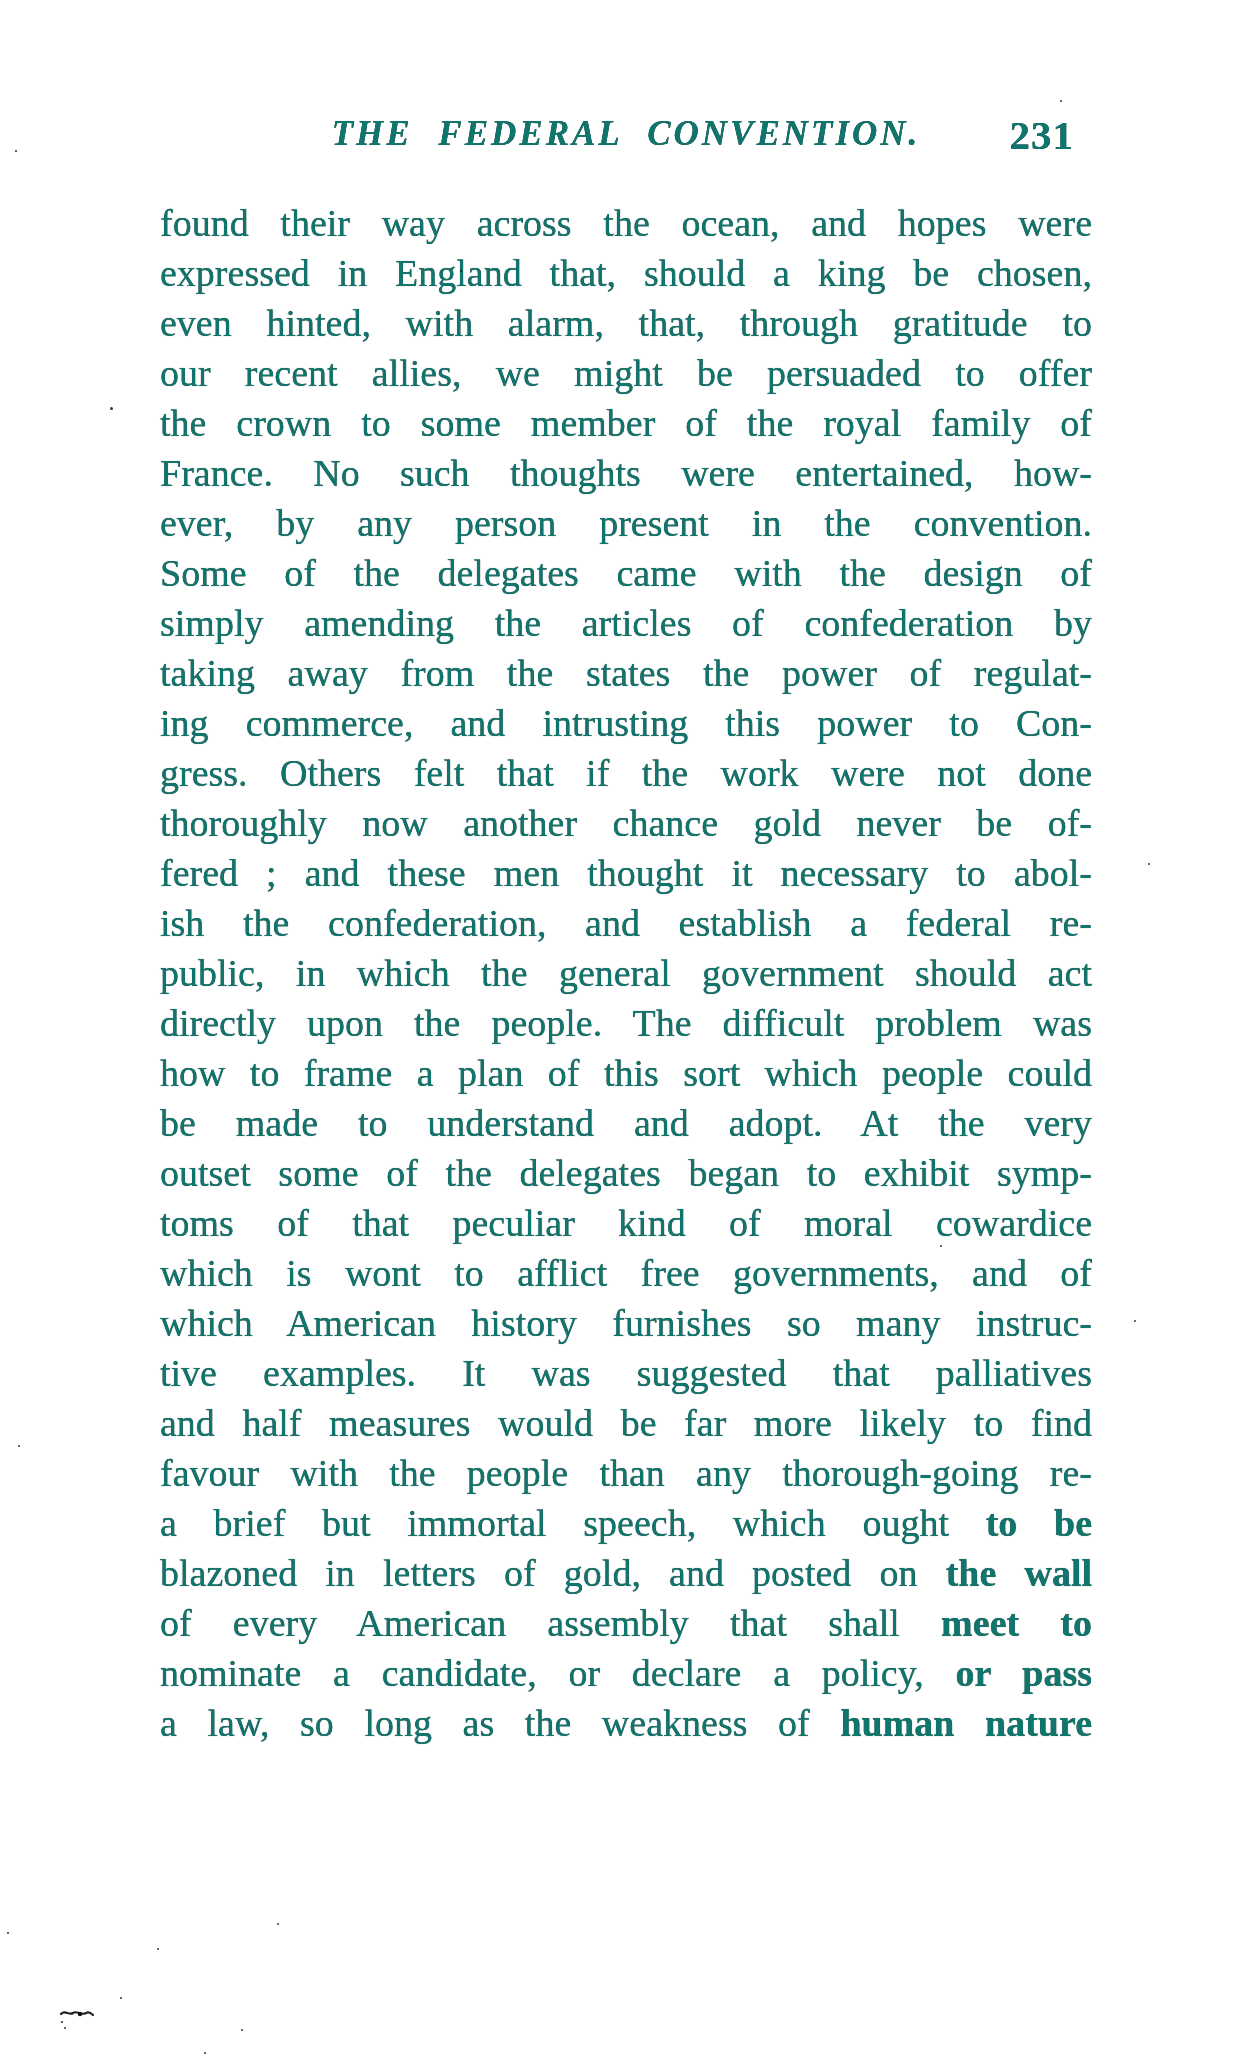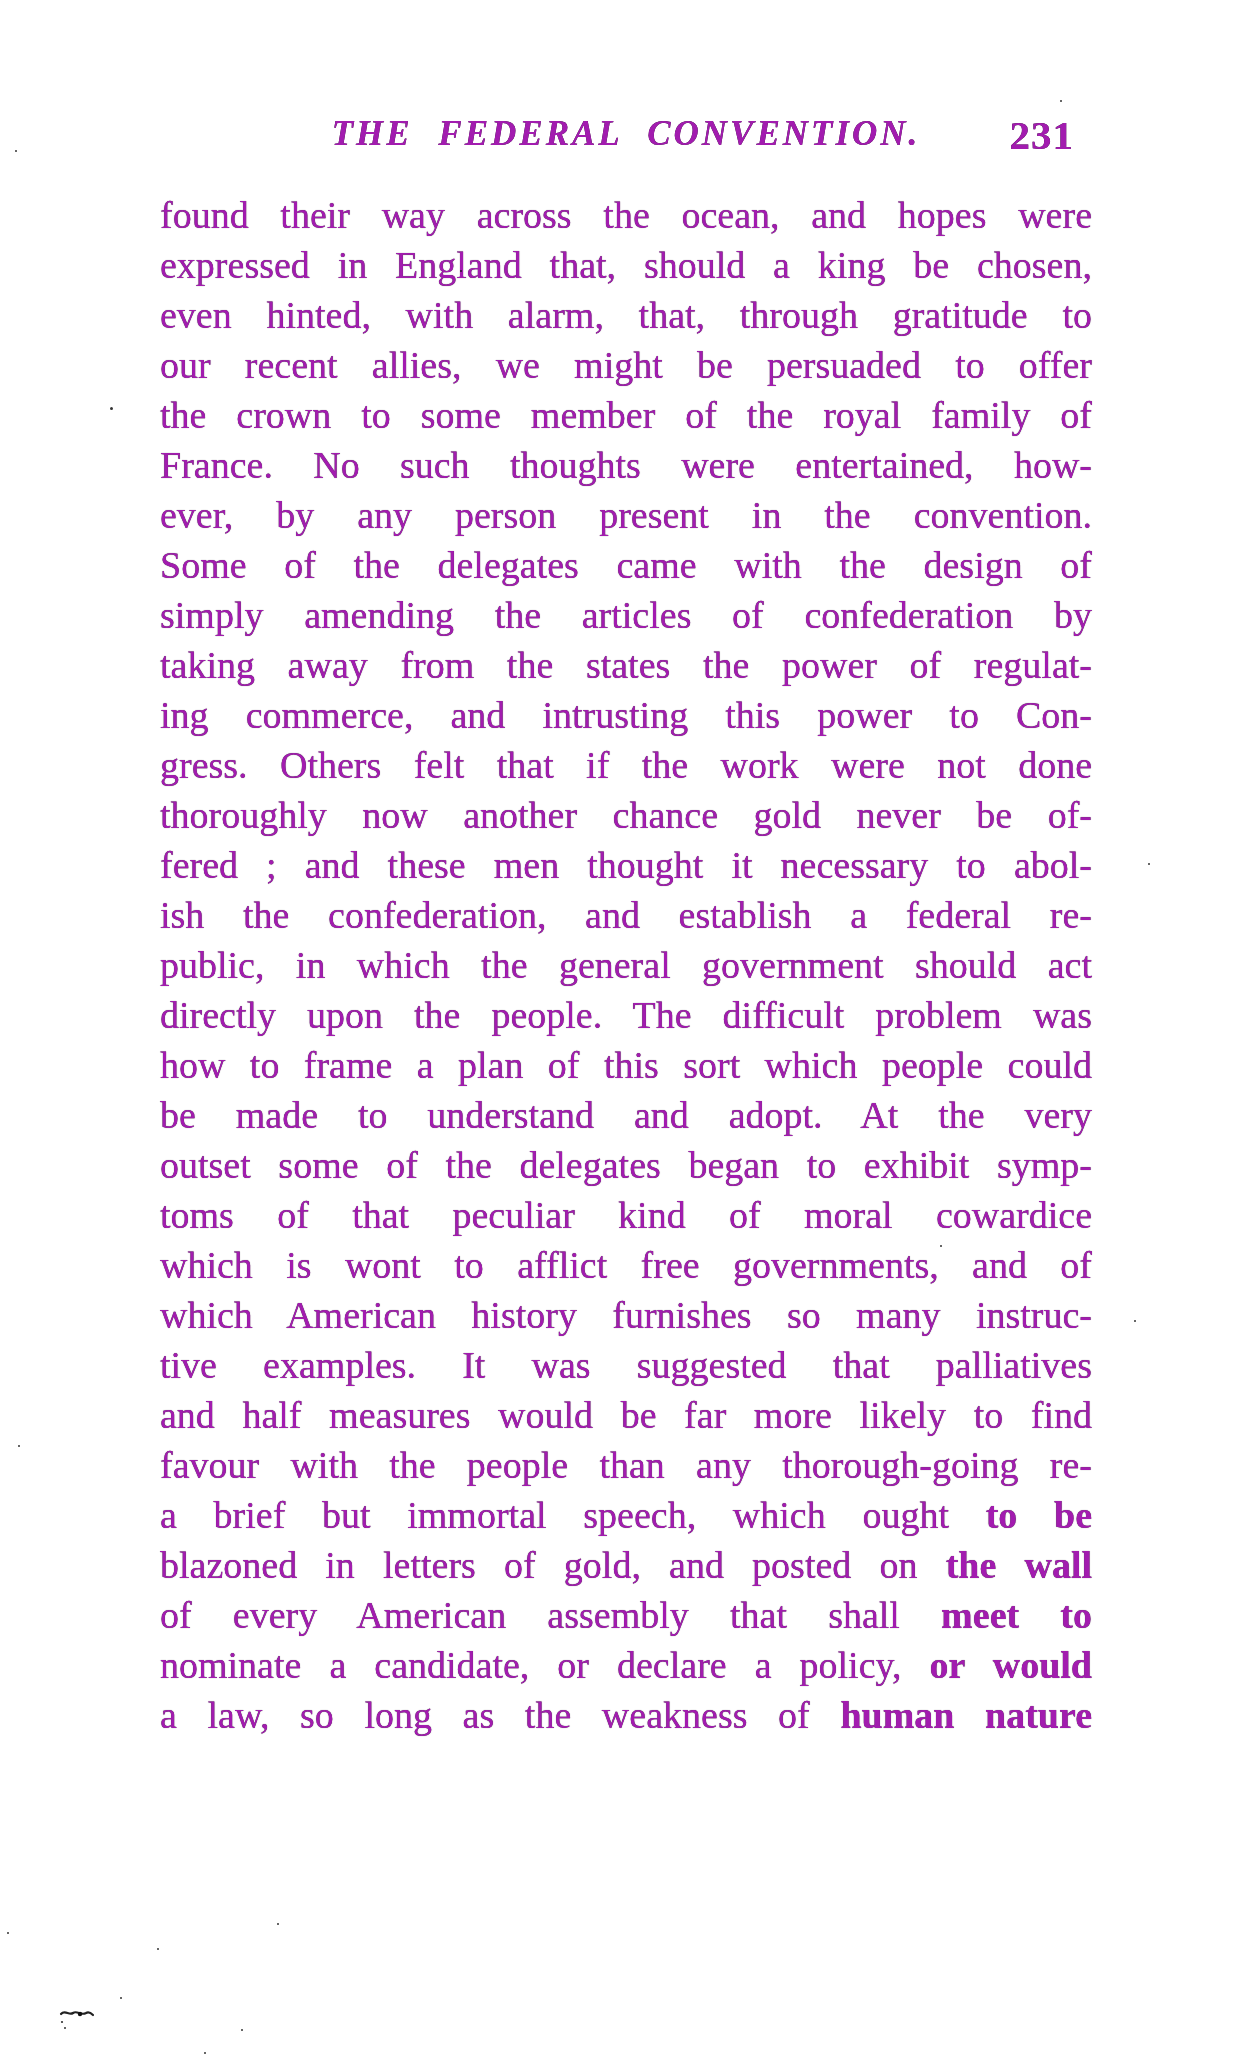--- a/index.html
+++ b/index.html
@@ -7,21 +7,21 @@
     padding: 0;
     background: #ffffff;
   }
   .page {
     position: relative;
     width: 1251px;
     height: 2060px;
     background: #ffffff;
     overflow: hidden;
     font-family: "Liberation Serif", serif;
-    color: #a21caf;
+    color: #0f766e;
   }
   .header-row {
     position: absolute;
     left: 160px;
     top: 114px;
     width: 932px;
     height: 56px;
   }
   .running-title {
     text-align: center;
@@ -39,21 +39,21 @@
     top: -3px;
     font-size: 41px;
     font-weight: bold;
     letter-spacing: 1px;
     text-shadow: 0 0 0.6px rgba(0,0,0,0.9);
     margin-left: 39px;
   }
   .body-text {
     position: absolute;
     left: 160px;
-    top: 190px;
+    top: 198px;
     width: 932px;
     font-size: 38px;
     line-height: 50px;
     text-shadow: 0 0 0.7px rgba(0,0,0,0.85);
   }
   .line {
     text-align: justify;
     text-align-last: justify;
     height: 50px;
     overflow: visible;
@@ -112,21 +112,21 @@
       <div class="line"><span>outset some of the delegates began to exhibit symp-</span></div>
       <div class="line"><span>toms of that peculiar kind of moral cowardice</span></div>
       <div class="line"><span>which is wont to afflict free governments, and of</span></div>
       <div class="line"><span>which American history furnishes so many instruc-</span></div>
       <div class="line"><span>tive examples. It was suggested that palliatives</span></div>
       <div class="line"><span>and half measures would be far more likely to find</span></div>
       <div class="line"><span>favour with the people than any thorough-going re-</span></div>
       <div class="line"><span>a brief but immortal speech, which ought</span> <b class="heavy">to be</b></div>
       <div class="line"><span>blazoned in letters of gold, and posted on</span> <b class="heavy">the wall</b></div>
       <div class="line"><span>of every American assembly that shall</span> <b class="heavy">meet to</b></div>
-      <div class="line"><span>nominate a candidate, or declare a policy,</span> <b class="heavy">or would</b></div>
+      <div class="line"><span>nominate a candidate, or declare a policy,</span> <b class="heavy">or pass</b></div>
       <div class="line"><span>a law, so long as the weakness of</span> <b class="heavy">human nature</b></div>
     </div>
 
   <div class="speck small" style="left:15px;  top:150px;"></div>
   <div class="speck small" style="left:460px; top:270px;"></div>
   <div class="speck small" style="left:1060px;top:100px;"></div>
   <div class="speck" style="left:110px; top:407px;"></div>
   <div class="speck small" style="left:1148px;top:863px;"></div>
   <div class="speck small" style="left:940px; top:1245px;"></div>
   <div class="speck small" style="left:18px;  top:1445px;"></div>

